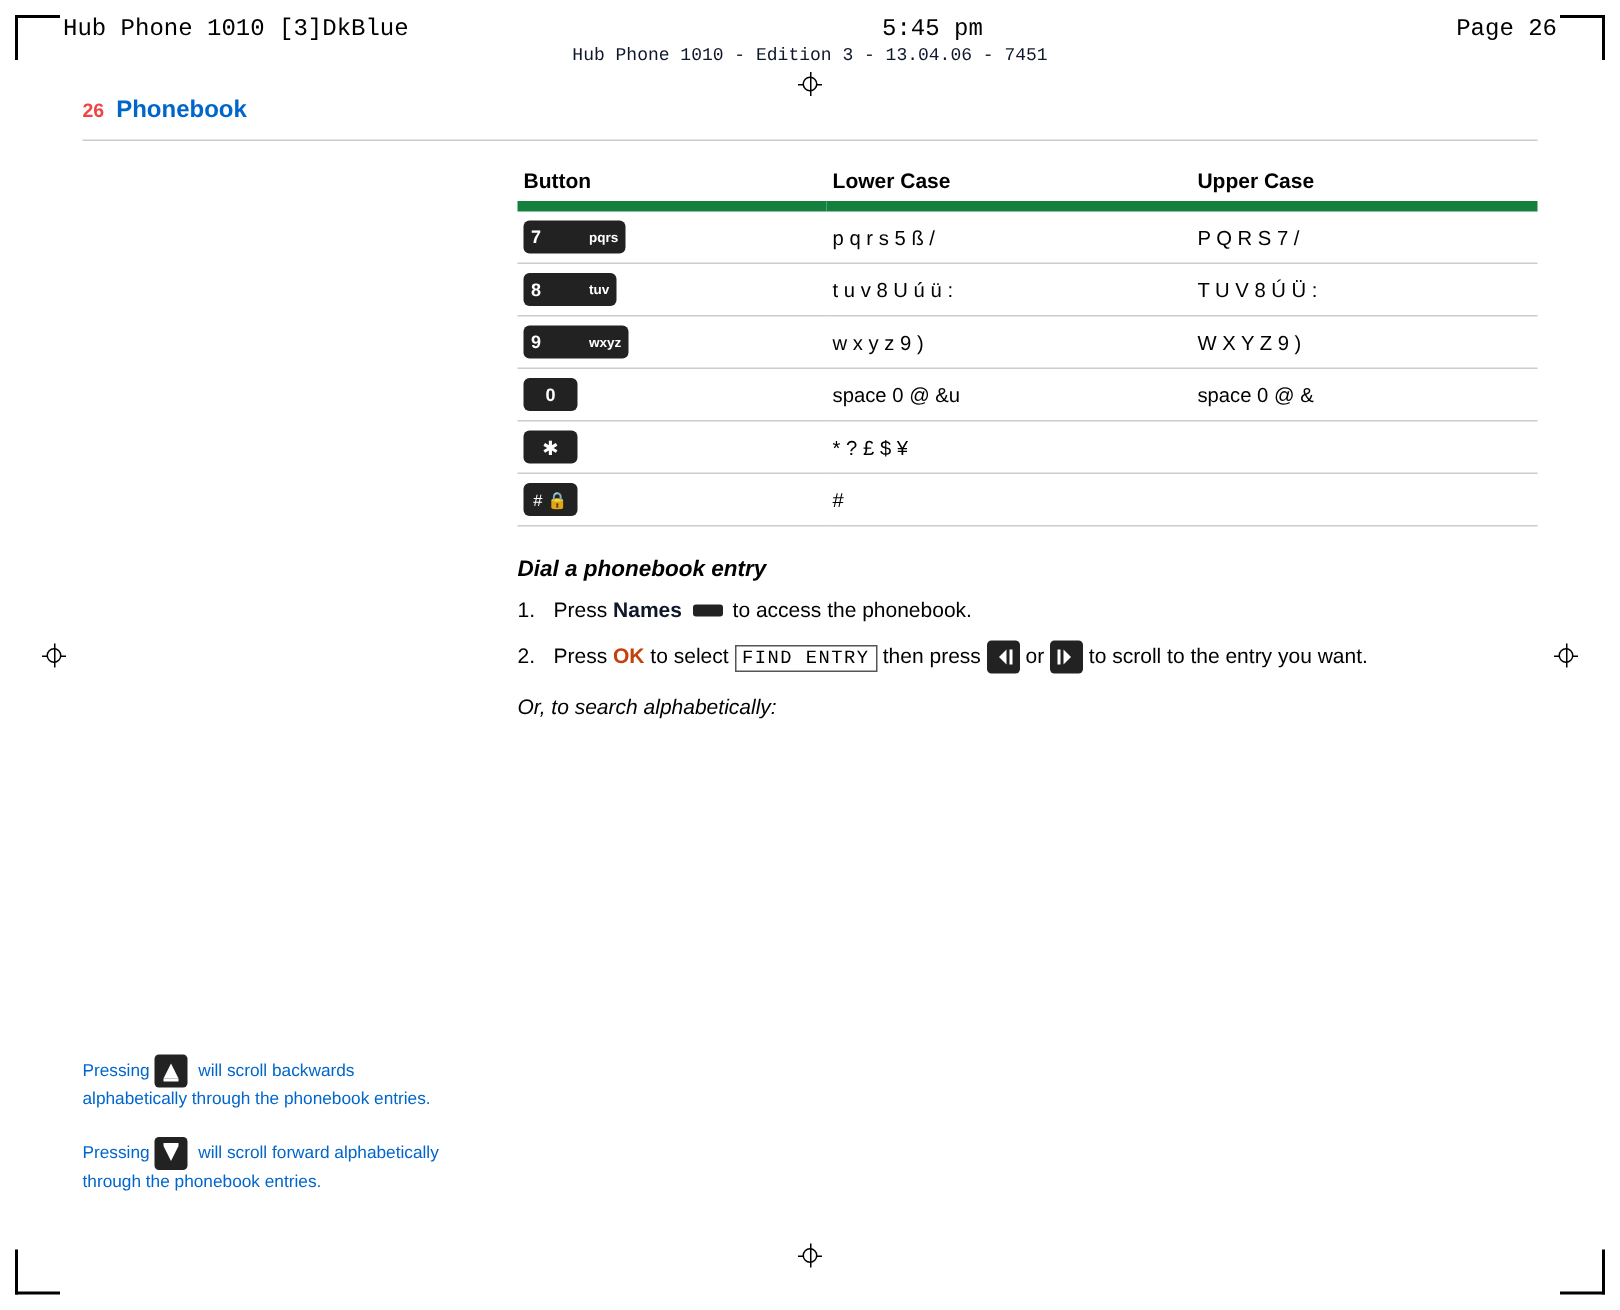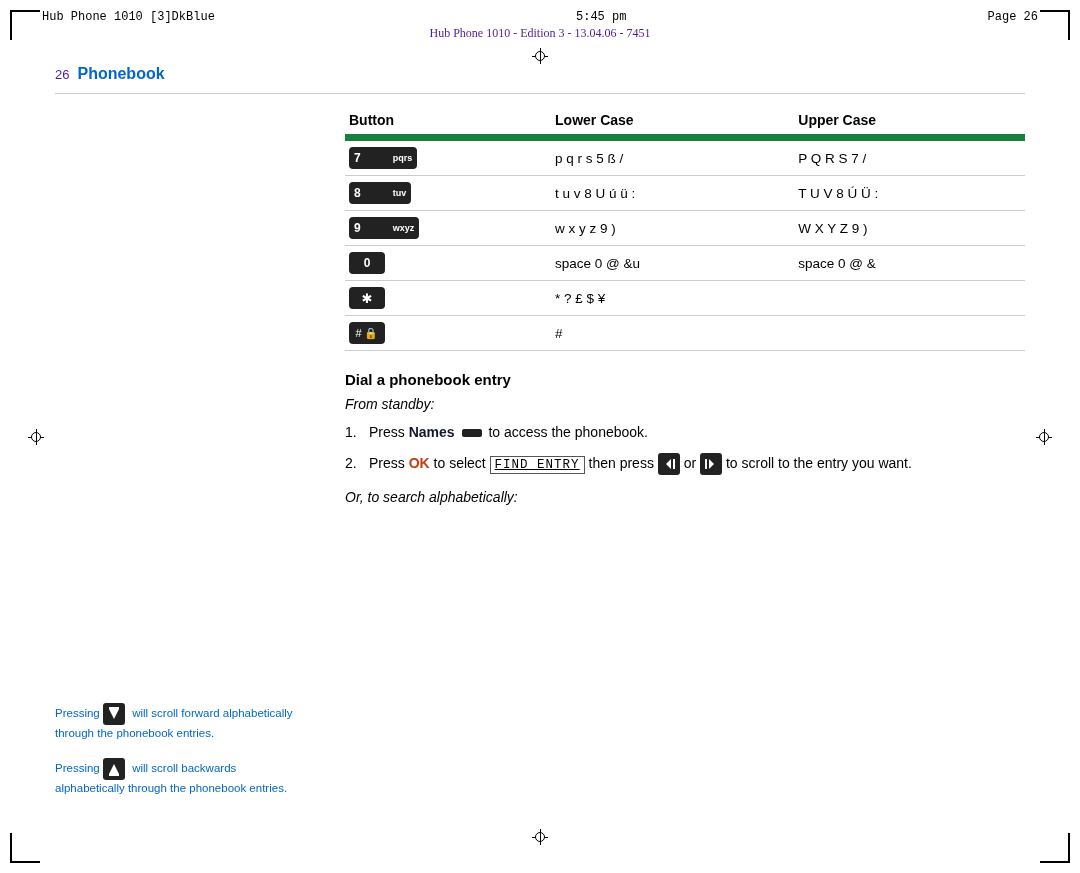--- a/index.html
+++ b/index.html
@@ -35,28 +35,28 @@
       right: 42px;
       display: flex;
       flex-direction: column;
       align-items: center;
     }
     .header-top-line {
       width: 100%;
       display: flex;
       justify-content: space-between;
       align-items: center;
-      font-size: 12px;
+      font-size: 16px;
       color: #000;
       font-family: 'Courier New', monospace;
     }
     .header-sub-line {
       font-size: 12px;
-      color: #4c1d95;
-      font-family: Liberation Serif, serif;
+      color: #0f172a;
+      font-family: Liberation Mono, monospace;
       margin-top: 2px;
     }
 
     
     .crosshair-top {
       position: absolute;
       top: 48px;
       left: 50%;
       transform: translateX(-50%);
       width: 16px;
@@ -220,22 +220,22 @@
 
     
     .page-title-row {
       display: flex;
       align-items: baseline;
       gap: 8px;
       margin-bottom: 10px;
     }
     .page-number {
       font-size: 13px;
-      color: #4c1d95;
-      font-weight: normal;
+      color: #ef4444;
+      font-weight: bold;
     }
     .page-section-title {
       font-size: 16px;
       color: #0066cc;
       font-weight: bold;
     }
 
     
     .divider {
       width: 100%;
@@ -313,20 +313,21 @@
     }
 
     
     .dial-section {
       margin-top: 20px;
     }
     .dial-heading {
       font-size: 15px;
       font-weight: bold;
       margin-bottom: 8px;
+      font-style: italic;
     }
     .from-standby {
       font-size: 14px;
       font-style: italic;
       margin-bottom: 10px;
     }
     .steps-list {
       list-style: none;
       padding: 0;
       margin: 0 0 14px 0;
@@ -355,21 +356,20 @@
       color: #0f172a;
       font-weight: bold;
     }
     .lcd-text {
       font-family: 'Courier New', monospace;
       font-size: 12.5px;
       background: #fff;
       border: 1px solid #555;
       padding: 1px 4px;
       letter-spacing: 1px;
-      text-decoration: underline;
     }
 
     
     .nav-icon {
       display: inline-flex;
       align-items: center;
       justify-content: center;
       background: #222;
       border-radius: 3px;
       width: 22px;
@@ -538,21 +538,20 @@
             <div class="key-btn-hash">#&nbsp;🔒</div>
           </td>
           <td>#</td>
           <td></td>
         </tr>
       </tbody>
     </table>
 
     <div class="dial-section">
       <div class="dial-heading">Dial a phonebook entry</div>
-      <div class="from-standby">From standby:</div>
 
       <ol class="steps-list">
         <li>
           <span class="step-num">1.</span>
           <span class="step-text">
             Press <span class="highlight-names">Names</span>
             <span class="line-icon"></span>
             to access the phonebook.
           </span>
         </li>
@@ -587,29 +586,29 @@
 
     </div>
   </div>
 </div>
 
 <div class="sidebar-notes-container">
   <div class="sidebar-note">
     Pressing
     <span class="sidebar-note-icon">
       <svg width="18" height="18" viewBox="0 0 18 18" fill="none">
+        <polygon points="4,14 14,14 9,4" fill="white"></polygon>
+        <rect x="4" y="14" width="10" height="2" fill="white"></rect>
+      </svg>
+    </span>
+    will scroll backwards alphabetically through the phonebook entries.
+  </div>
+  <div class="sidebar-note">
+    Pressing
+    <span class="sidebar-note-icon">
+      <svg width="18" height="18" viewBox="0 0 18 18" fill="none">
         <polygon points="4,4 14,4 9,14" fill="white"></polygon>
         <rect x="4" y="2" width="10" height="2" fill="white"></rect>
       </svg>
     </span>
     will scroll forward alphabetically through the phonebook entries.
   </div>
-  <div class="sidebar-note">
-    Pressing
-    <span class="sidebar-note-icon">
-      <svg width="18" height="18" viewBox="0 0 18 18" fill="none">
-        <polygon points="4,14 14,14 9,4" fill="white"></polygon>
-        <rect x="4" y="14" width="10" height="2" fill="white"></rect>
-      </svg>
-    </span>
-    will scroll backwards alphabetically through the phonebook entries.
-  </div>
 </div>
 
 </body></html>

